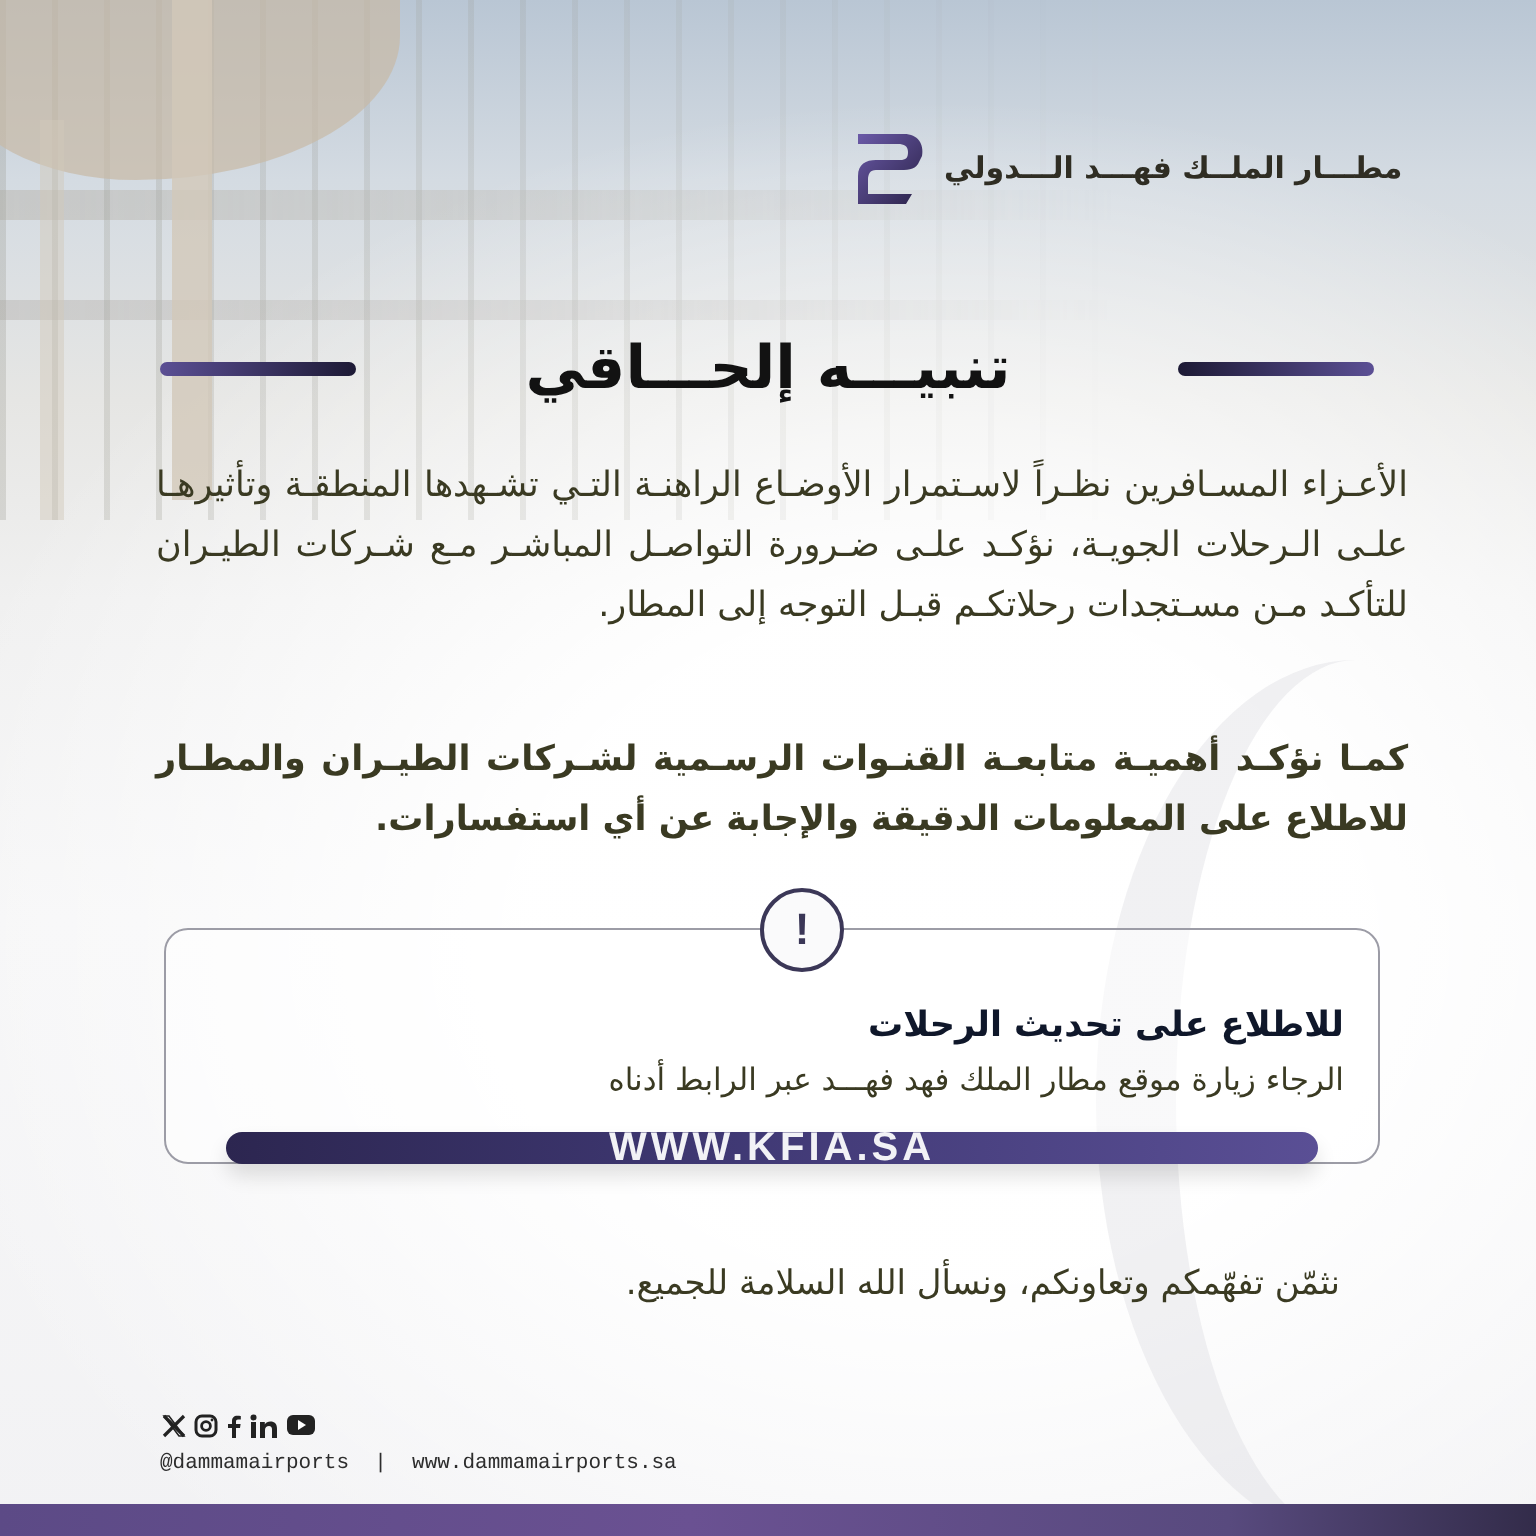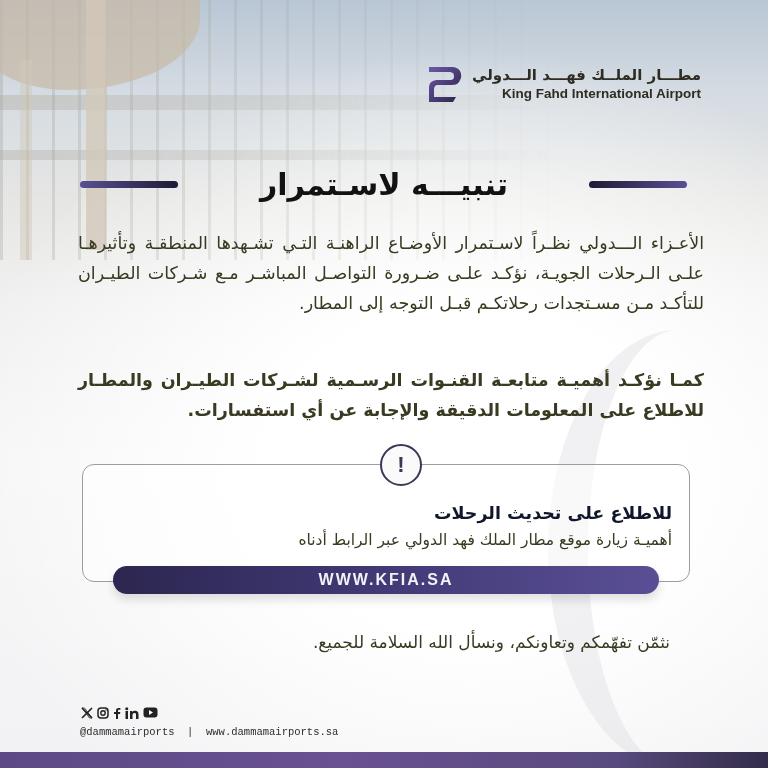--- a/index.html
+++ b/index.html
@@ -77,26 +77,26 @@
   }
   .card-heading {
     position:absolute; right:96px; top:500px; direction:rtl;
     font-size:17.5px; font-weight:bold; color:#0f172a; line-height:26px;
   }
   .card-sub {
     position:absolute; right:96px; top:528px; direction:rtl;
     font-size:15.5px; color:#3a3a22; line-height:24px;
   }
   .link-banner {
-    position:absolute; left:113px; top:566px; width:546px; height:28px;
+    position:absolute; left:113px; top:566px; width:546px; height:16px;
     border-radius:16px;
     background:linear-gradient(90deg,#2c2650 0%, #3f3873 45%, #5a4f95 100%);
     box-shadow:0 6px 10px rgba(0,0,0,0.12);
     display:flex; align-items:center; justify-content:center;
-    font-family:"Liberation Sans", sans-serif; font-weight:bold; font-size:16px;
+    font-family:"Liberation Sans", sans-serif; font-weight:bold; font-size:20px;
     letter-spacing:2px; color:#f2f2f6;
   }
 
   .closing {
     position:absolute; left:220px; width:450px; top:627px;
     direction:rtl; text-align:right; font-size:17px; color:#3a3a22; line-height:30px;
   }
 
   
   .social { position:absolute; left:81px; top:706px; display:flex; align-items:center; gap:4px; }
@@ -127,35 +127,34 @@
         <linearGradient id="lg" x1="0" y1="0" x2="1" y2="1">
           <stop offset="0" stop-color="#6b5aa8"></stop>
           <stop offset="1" stop-color="#2a2248"></stop>
         </linearGradient>
       </defs>
       <path d="M3 3 H26 C33 3 36 8 35 14 L33 18 C31 21 28 21 22 21 H12 C9 21 8 23 8 26 V33 H30 L27 38 H3 V24 C3 18 7 16 12 16 H24 C27 16 28 15 28 12 C28 9 26 8 23 8 H3 Z" fill="url(#lg)"></path>
     </svg>
   </div>
   <div class="logo-text">
     <div class="logo-ar">مطـــار الملــك فهـــد الـــدولي</div>
-    <div class="logo-en">King Fahd International Airport</div>
   </div>
 </div>
 
 <div class="title-line left"></div>
-<div class="title">تنبيـــه لاسـتمرار</div>
+<div class="title">تنبيـــه إلحـــاقي</div>
 <div class="title-line right"></div>
 
-<p class="para para1">الأعـزاء الـــدولي نظـراً لاسـتمرار الأوضـاع الراهنـة التـي تشـهدها المنطقـة وتأثيرهـا علـى الـرحلات الجويـة، نؤكـد علـى ضـرورة التواصـل المباشـر مـع شـركات الطيـران للتأكـد مـن مسـتجدات رحلاتكـم قبـل التوجه إلى المطار.</p>
+<p class="para para1">الأعـزاء المسـافرين نظـراً لاسـتمرار الأوضـاع الراهنـة التـي تشـهدها المنطقـة وتأثيرهـا علـى الـرحلات الجويـة، نؤكـد علـى ضـرورة التواصـل المباشـر مـع شـركات الطيـران للتأكـد مـن مسـتجدات رحلاتكـم قبـل التوجه إلى المطار.</p>
 <p class="para para2">كمـا نؤكـد أهميـة متابعـة القنـوات الرسـمية لشـركات الطيـران والمطـار للاطلاع على المعلومات الدقيقة والإجابة عن أي استفسارات.</p>
 
 <div class="card"></div>
 <div class="alert-circle">!</div>
 <div class="card-heading">للاطلاع على تحديث الرحلات</div>
-<div class="card-sub">أهميـة زيارة موقع مطار الملك فهد الدولي عبر الرابط أدناه</div>
+<div class="card-sub">الرجاء زيارة موقع مطار الملك فهد فهـــد عبر الرابط أدناه</div>
 <a class="link-banner">WWW.KFIA.SA</a>
 
 <p class="closing">نثمّن تفهّمكم وتعاونكم، ونسأل الله السلامة للجميع.</p>
 
 <div class="social">
   <span>
     <svg width="12" height="12" viewBox="0 0 12 12">
         <path d="M1 1 L11 11 M11 1 L1 11" stroke="#222" stroke-width="1.6"></path>
         <path d="M1 1 H3.5 L11 11 H8.5 Z" fill="none" stroke="#222" stroke-width="0.8"></path>
       </svg>

